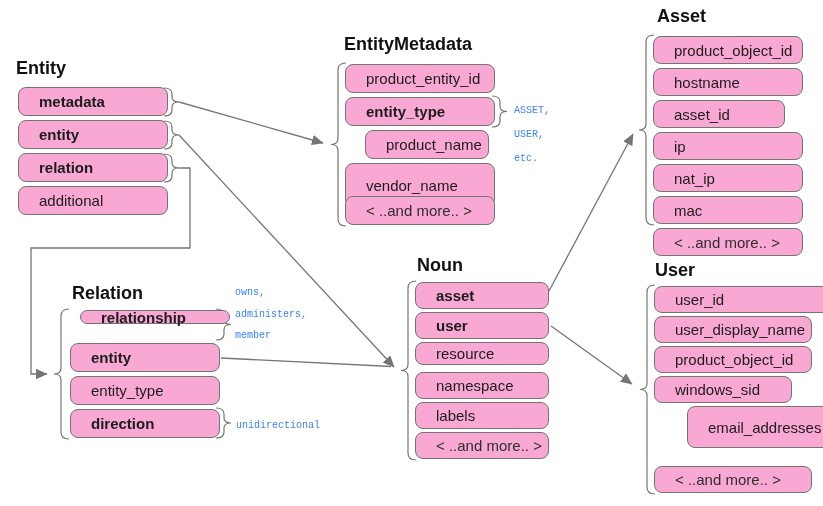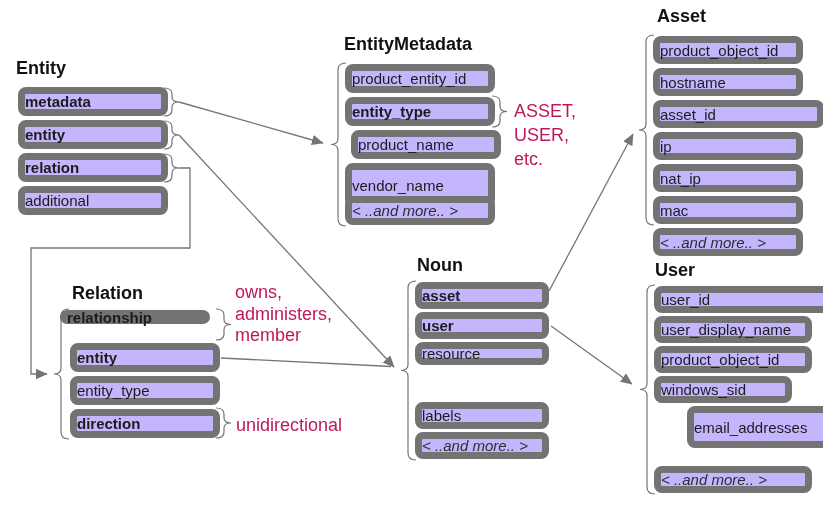--- a/index.html
+++ b/index.html
@@ -3,32 +3,32 @@
 <meta charset="utf-8">
 <style>
   html,body{margin:0;padding:0;background:#ffffff;}
   .canvas{
     position:relative;width:823px;height:506px;background:#ffffff;
     font-family:"Liberation Sans",sans-serif;overflow:hidden;
   }
   svg.overlay{position:absolute;left:0;top:0;z-index:1;}
   .row{
     position:absolute;z-index:2;box-sizing:border-box;
-    background:#c4b5fd;border:7px solid #737373;border-radius:8px;
-    display:flex;align-items:center;padding-left:0;
+    background:#f9a8d4;border:1px solid #737373;border-radius:8px;
+    display:flex;align-items:center;padding-left:20px;
     font-size:15px;color:#1c1c1c;white-space:nowrap;
   }
   .row.bold{font-weight:bold;}
-  .row.more{font-style:italic;color:#2e2e2e;text-align:right;}
+  .row.more{color:#2e2e2e;text-align:right;}
   .title{
     position:absolute;z-index:2;font-size:18px;font-weight:bold;color:#111111;
     white-space:nowrap;
   }
   .note{
-    position:absolute;z-index:2;font-size:18px;color:#be185d;white-space:nowrap;
+    position:absolute;z-index:2;font-size:10px;color:#3b82f6;white-space:nowrap;font-family:Liberation Mono, monospace;
   }
   .note div{line-height:21.5px;}
   .note.wide div{line-height:24px;}
 </style>
 </head>
 <body>
 
 <div class="canvas">
 
   <svg class="overlay" width="823" height="506" viewBox="0 0 823 506">
@@ -62,50 +62,51 @@
 
   <div class="title" style="left:16px;top:58px">Entity</div>
   <div class="row bold" style="left:18px;top:87px;width:150px;height:29px">metadata</div>
   <div class="row bold" style="left:18px;top:120px;width:150px;height:29px">entity</div>
   <div class="row bold" style="left:18px;top:153px;width:150px;height:29px">relation</div>
   <div class="row" style="left:18px;top:186px;width:150px;height:29px">additional</div>
 
   <div class="title" style="left:344px;top:34px">EntityMetadata</div>
   <div class="row" style="left:345px;top:64px;width:150px;height:29px">product_entity_id</div>
   <div class="row bold" style="left:345px;top:97px;width:150px;height:29px">entity_type</div>
-  <div class="row" style="left:351px;top:130px;width:150px;height:29px">product_name</div>
+  <div class="row" style="left:365px;top:130px;width:124px;height:29px">product_name</div>
   <div class="row" style="left:345px;top:163px;width:150px;height:44px">vendor_name</div>
   <div class="row more" style="left:345px;top:196px;width:150px;height:29px">&lt; ..and more.. &gt;</div>
 
   <div class="title" style="left:657px;top:6px">Asset</div>
   <div class="row" style="left:653px;top:36px;width:150px;height:28px">product_object_id</div>
   <div class="row" style="left:653px;top:68px;width:150px;height:28px">hostname</div>
-  <div class="row" style="left:653px;top:100px;width:171px;height:28px">asset_id</div>
+  <div class="row" style="left:653px;top:100px;width:132px;height:28px">asset_id</div>
   <div class="row" style="left:653px;top:132px;width:150px;height:28px">ip</div>
   <div class="row" style="left:653px;top:164px;width:150px;height:28px">nat_ip</div>
   <div class="row" style="left:653px;top:196px;width:150px;height:28px">mac</div>
   <div class="row more" style="left:653px;top:228px;width:150px;height:28px">&lt; ..and more.. &gt;</div>
 
   <div class="title" style="left:655px;top:260px">User</div>
   <div class="row" style="left:654px;top:286px;width:188px;height:27px">user_id</div>
   <div class="row" style="left:654px;top:316px;width:158px;height:27px">user_display_name</div>
   <div class="row" style="left:654px;top:346px;width:158px;height:27px">product_object_id</div>
   <div class="row" style="left:654px;top:376px;width:138px;height:27px">windows_sid</div>
   <div class="row" style="left:687px;top:406px;width:158px;height:42px">email_addresses</div>
   <div class="row more" style="left:654px;top:466px;width:158px;height:27px">&lt; ..and more.. &gt;</div>
 
   <div class="title" style="left:417px;top:255px">Noun</div>
   <div class="row bold" style="left:415px;top:282px;width:134px;height:27px">asset</div>
   <div class="row bold" style="left:415px;top:312px;width:134px;height:27px">user</div>
   <div class="row" style="left:415px;top:342px;width:134px;height:23px">resource</div>
+  <div class="row" style="left:415px;top:372px;width:134px;height:27px">namespace</div>
   <div class="row" style="left:415px;top:402px;width:134px;height:27px">labels</div>
   <div class="row more" style="left:415px;top:432px;width:134px;height:27px">&lt; ..and more.. &gt;</div>
 
   <div class="title" style="left:72px;top:283px">Relation</div>
-  <div class="row bold" style="left:60px;top:310px;width:150px;height:14px">relationship</div>
+  <div class="row bold" style="left:80px;top:310px;width:150px;height:14px">relationship</div>
   <div class="row bold" style="left:70px;top:343px;width:150px;height:29px">entity</div>
   <div class="row" style="left:70px;top:376px;width:150px;height:29px">entity_type</div>
   <div class="row bold" style="left:70px;top:409px;width:150px;height:29px">direction</div>
 
   <div class="note wide" style="left:514px;top:99px">
     <div>ASSET,</div>
     <div>USER,</div>
     <div>etc.</div>
   </div>
   <div class="note" style="left:235px;top:282px">

